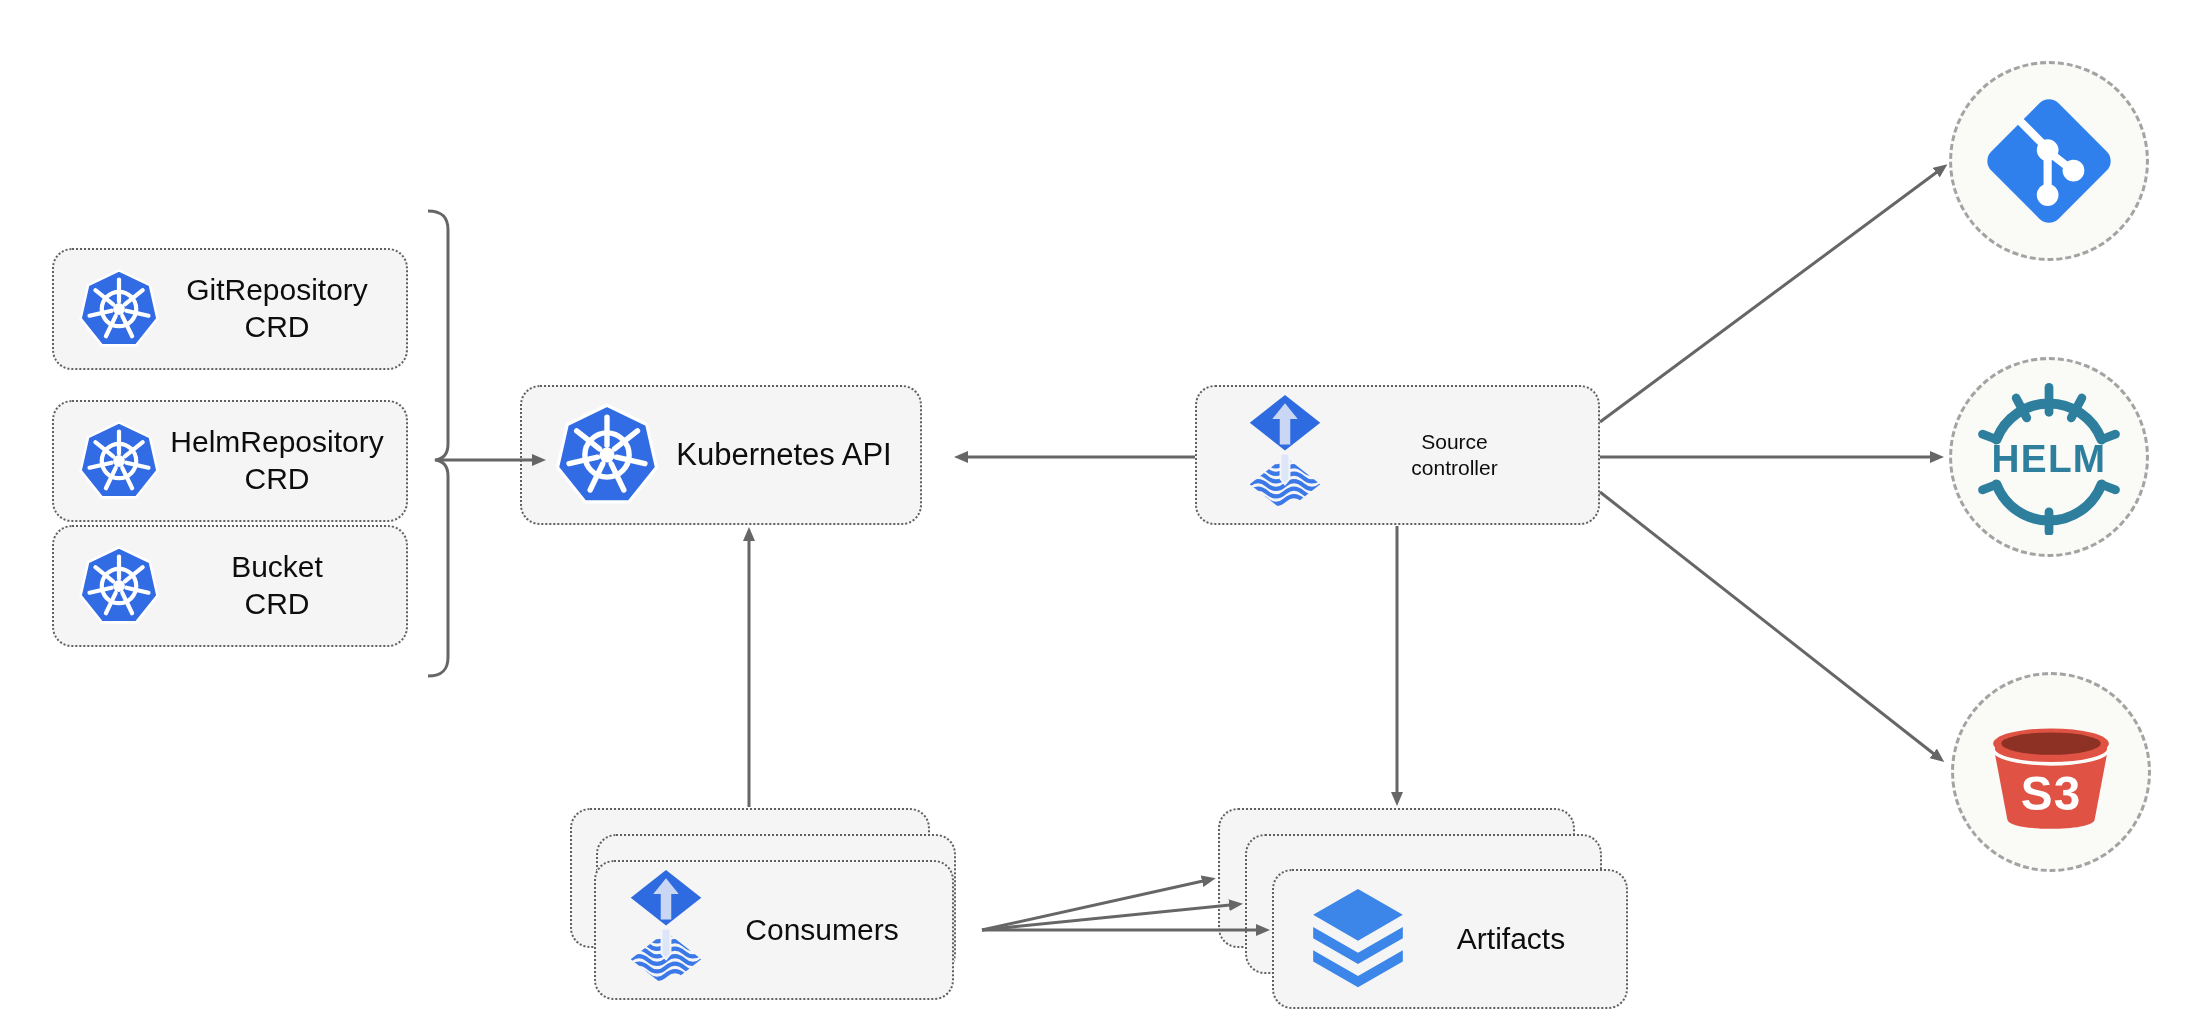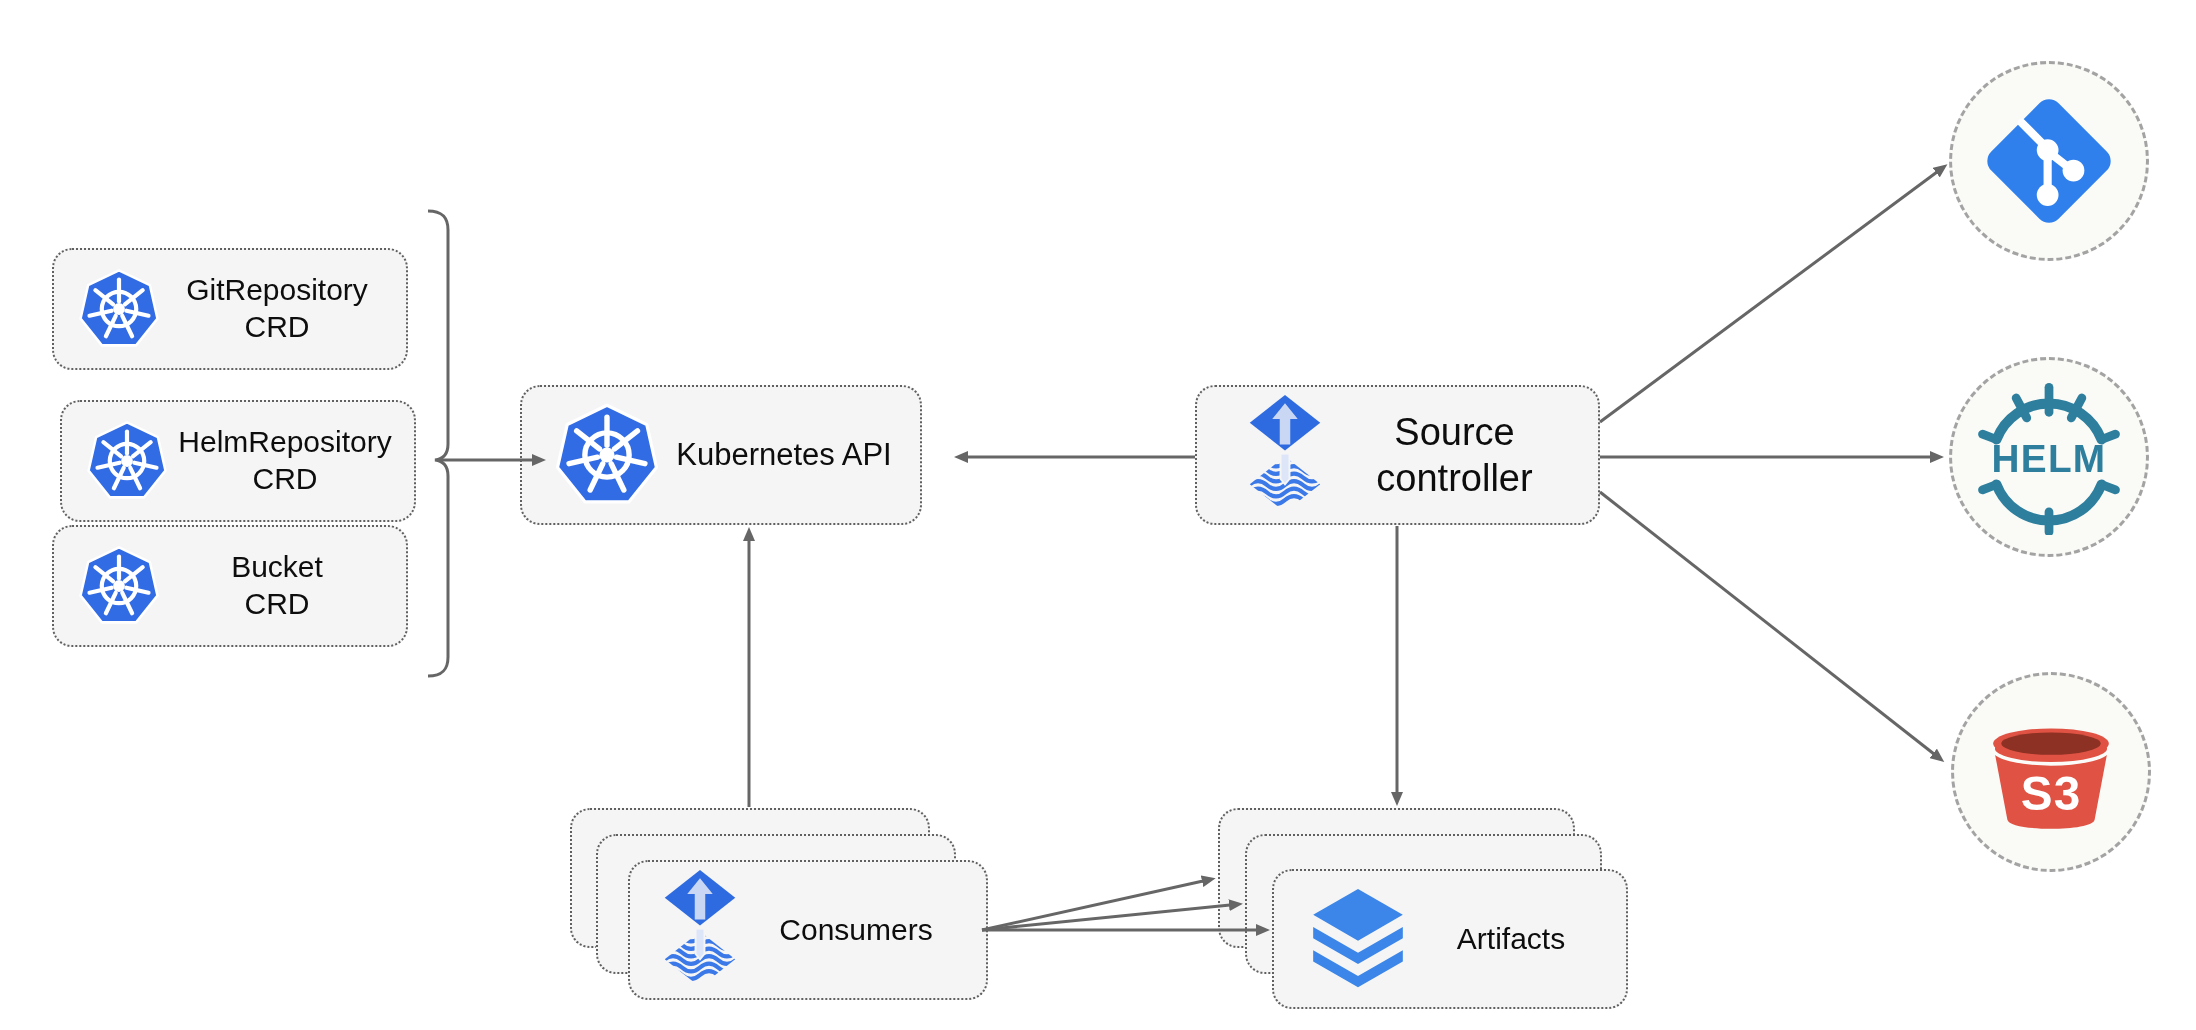--- a/index.html
+++ b/index.html
@@ -119,21 +119,21 @@
 
 <div class="canvas">
 
   <div class="node" style="left:52px;top:228px;width:356px;height:122px">
     <svg class="icon" style="width:86px;height:84px;margin-left:22px">
         <use href="#sym-k8s"></use>
       </svg>
     <div class="node-label">GitRepository
 CRD</div>
   </div>
-  <div class="node" style="left:60px;top:380px;width:356px;height:122px">
+  <div class="node" style="left:52px;top:380px;width:356px;height:122px">
     <svg class="icon" style="width:86px;height:84px;margin-left:22px">
         <use href="#sym-k8s"></use>
       </svg>
     <div class="node-label">HelmRepository
 CRD</div>
   </div>
   <div class="node" style="left:52px;top:505px;width:356px;height:122px">
     <svg class="icon" style="width:86px;height:84px;margin-left:22px">
         <use href="#sym-k8s"></use>
       </svg>
@@ -145,27 +145,27 @@
     <svg class="icon" style="width:110px;height:108px;margin-left:30px">
         <use href="#sym-k8s"></use>
       </svg>
     <div class="node-label" style="font-size:31px">Kubernetes API</div>
   </div>
 
   <div class="node" style="left:1195px;top:365px;width:405px;height:140px">
     <svg class="icon" style="width:80px;height:120px;margin-left:48px">
         <use href="#sym-flux"></use>
       </svg>
-    <div class="node-label" style="font-size:38px">Source
+    <div class="node-label" style="font-size:21px">Source
 controller</div>
   </div>
 
   <div class="ghost" style="left:570px;top:788px;width:360px;height:140px"></div>
   <div class="ghost" style="left:596px;top:814px;width:360px;height:140px"></div>
-  <div class="node" style="left:628px;top:840px;width:360px;height:140px">
+  <div class="node" style="left:594px;top:840px;width:360px;height:140px">
     <svg class="icon" style="width:80px;height:120px;margin-left:30px">
         <use href="#sym-flux"></use>
       </svg>
     <div class="node-label">Consumers</div>
   </div>
 
   <div class="ghost" style="left:1218px;top:788px;width:357px;height:140px"></div>
   <div class="ghost" style="left:1245px;top:814px;width:357px;height:140px"></div>
   <div class="node" style="left:1272px;top:849px;width:356px;height:140px">
     <svg class="icon" style="width:104px;height:100px;margin-left:32px">

